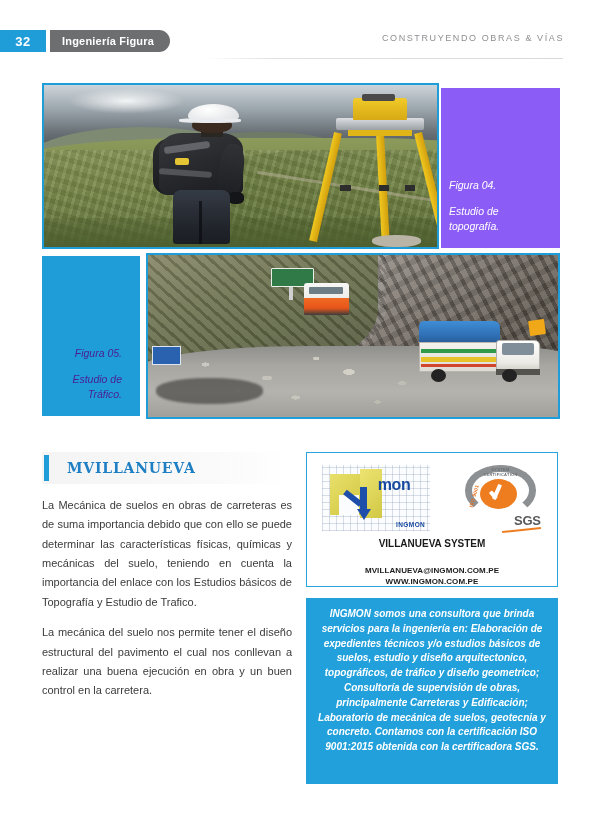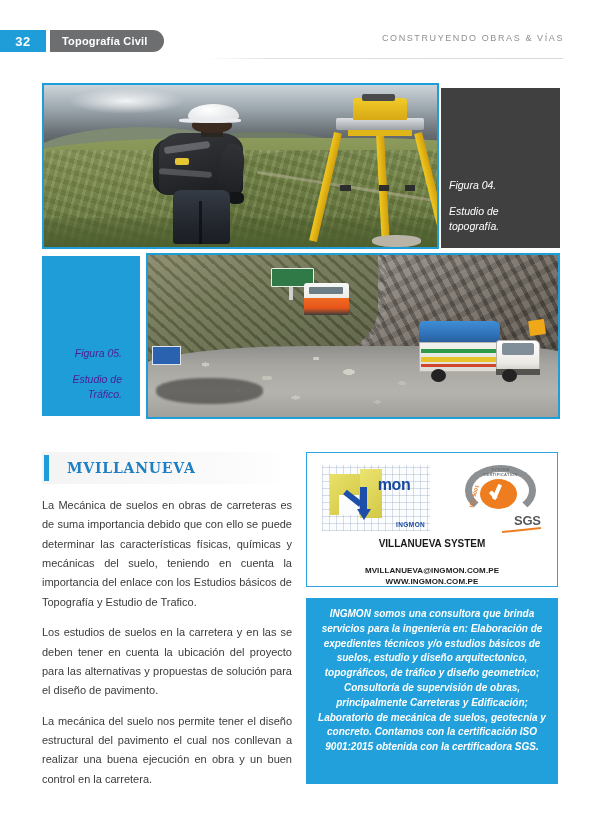--- a/index.html
+++ b/index.html
@@ -75,21 +75,21 @@
     position: absolute;
     left: 42px; top: 83px;
     width: 397px; height: 166px;
     border: 2px solid #1f9dd9;
     overflow: hidden;
   }
   .fig4-caption {
     position: absolute;
     left: 441px; top: 88px;
     width: 119px; height: 160px;
-    background: #404040;
+    background: #8b5cf6;
     color: #ffffff;
   }
 
   
   .fig5-caption {
     position: absolute;
     left: 42px; top: 256px;
     width: 98px; height: 160px;
     background: #1f9dd9;
     color: #4c1d95;
@@ -561,21 +561,21 @@
     text-align: center;
   }
 </style>
 </head>
 <body>
 
 <div class="page">
 
   <div class="header">
     <div class="page-number">32</div>
-    <div class="section-tab">Topografía Civil</div>
+    <div class="section-tab">Ingeniería Figura</div>
     <div class="header-right">CONSTRUYENDO OBRAS &amp; VÍAS</div>
     <div class="header-rule"></div>
   </div>
 
   <div class="fig4-photo-b">
     <div class="scene">
       <div class="sky-top"></div>
       <div class="cloud-bright"></div>
       <div class="ridge-far"></div>
       <div class="ridge-far2"></div>
@@ -667,21 +667,20 @@
     </div>
   </div>
 
   <div class="conclusions-head">
     <div class="conclusions-bar"></div>
     <div class="conclusions-title">MVILLANUEVA</div>
   </div>
 
   <div class="body-col">
     <p>La Mecánica de suelos en obras de carreteras es de suma importancia debido que con ello se puede determinar las características físicas, químicas y mecánicas del suelo, teniendo en cuenta la importancia del enlace con los Estudios básicos de Topografía y Estudio de Trafico.</p>
-    <p>Los estudios de suelos en la carretera y en las se deben tener en cuenta la ubicación del proyecto para las alternativas y propuestas de solución para el diseño de pavimento.</p>
     <p>La mecánica del suelo nos permite tener el diseño estructural del pavimento el cual nos conllevan a realizar una buena ejecución en obra y un buen control en la carretera.</p>
   </div>
 
   <div class="contact-card">
     <div class="logo-row">
 
       <div class="ingmon-logo">
         <div class="ing-block-a"></div>
         <div class="ing-block-b"></div>
         <div class="ing-notch"></div>

